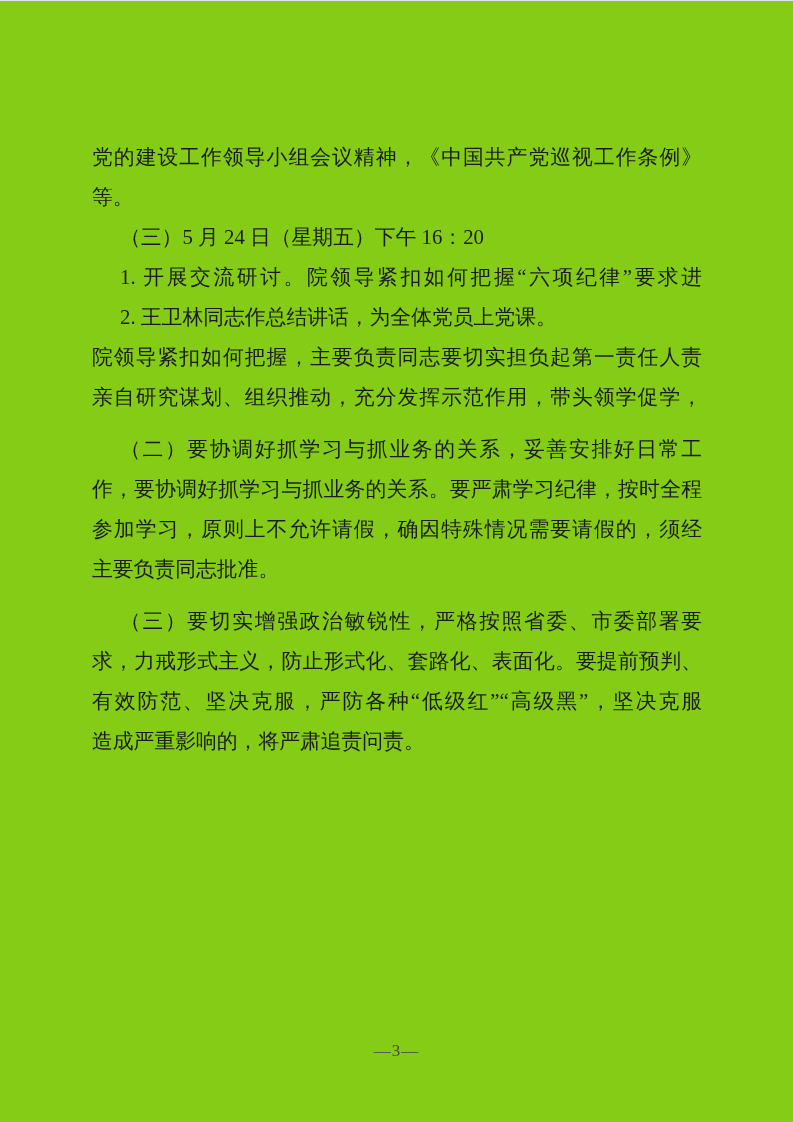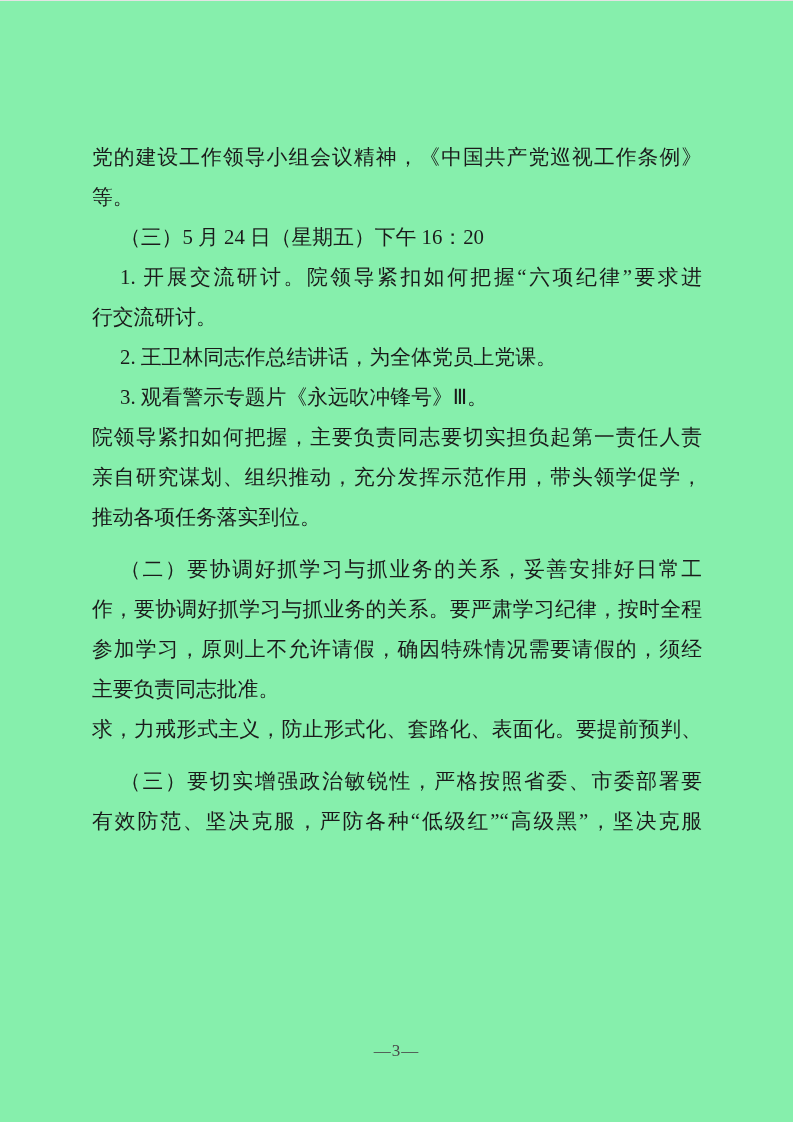--- a/index.html
+++ b/index.html
@@ -4,21 +4,21 @@
 <style>
   html, body {
     margin: 0;
     padding: 0;
     background: #ffffff;
   }
   .page {
     position: relative;
     width: 793px;
     height: 1122px;
-    background: #86efac;
+    background: #84cc16;
     overflow: hidden;
     border-top: 1px solid #e4e4e4;
     font-family: "Liberation Serif", serif;
   }
   .doc-body {
     position: absolute;
     left: 92px;
     top: 136px;
     width: 610px;
   }
@@ -63,32 +63,30 @@
 <body>
 
 <div class="page">
 
   <div class="doc-body">
 
   <div class="line fill">党的建设工作领导小组会议精神，《中国共产党巡视工作条例》</div>
       <div class="line">等。</div>
       <div class="line indent">（三）5 月 24 日（星期五）下午 16：20</div>
       <div class="line fill indent">1. 开展交流研讨。院领导紧扣如何把握“六项纪律”要求进</div>
-      <div class="line">行交流研讨。</div>
       <div class="line indent">2. 王卫林同志作总结讲话，为全体党员上党课。</div>
-      <div class="line indent">3. 观看警示专题片《永远吹冲锋号》Ⅲ。</div>
       <div class="line fill">院领导紧扣如何把握，主要负责同志要切实担负起第一责任人责任，</div>
       <div class="line fill">亲自研究谋划、组织推动，充分发挥示范作用，带头领学促学，</div>
-      <div class="line">推动各项任务落实到位。</div>
       <div class="line fill indent gap">（二）要协调好抓学习与抓业务的关系，妥善安排好日常工</div>
       <div class="line fill">作，要协调好抓学习与抓业务的关系。要严肃学习纪律，按时全程</div>
       <div class="line fill">参加学习，原则上不允许请假，确因特殊情况需要请假的，须经</div>
       <div class="line">主要负责同志批准。</div>
+      <div class="line fill indent gap">（三）要切实增强政治敏锐性，严格按照省委、市委部署要</div>
       <div class="line fill">求，力戒形式主义，防止形式化、套路化、表面化。要提前预判、</div>
-      <div class="line fill indent gap">（三）要切实增强政治敏锐性，严格按照省委、市委部署要</div>
       <div class="line fill">有效防范、坚决克服，严防各种“低级红”“高级黑”，坚决克服</div>
+      <div class="line">造成严重影响的，将严肃追责问责。</div>
     </div>
 
   <div class="page-footer">
     <span class="page-number">—3—</span>
   </div>
 
 </div>
 
 </body></html>

